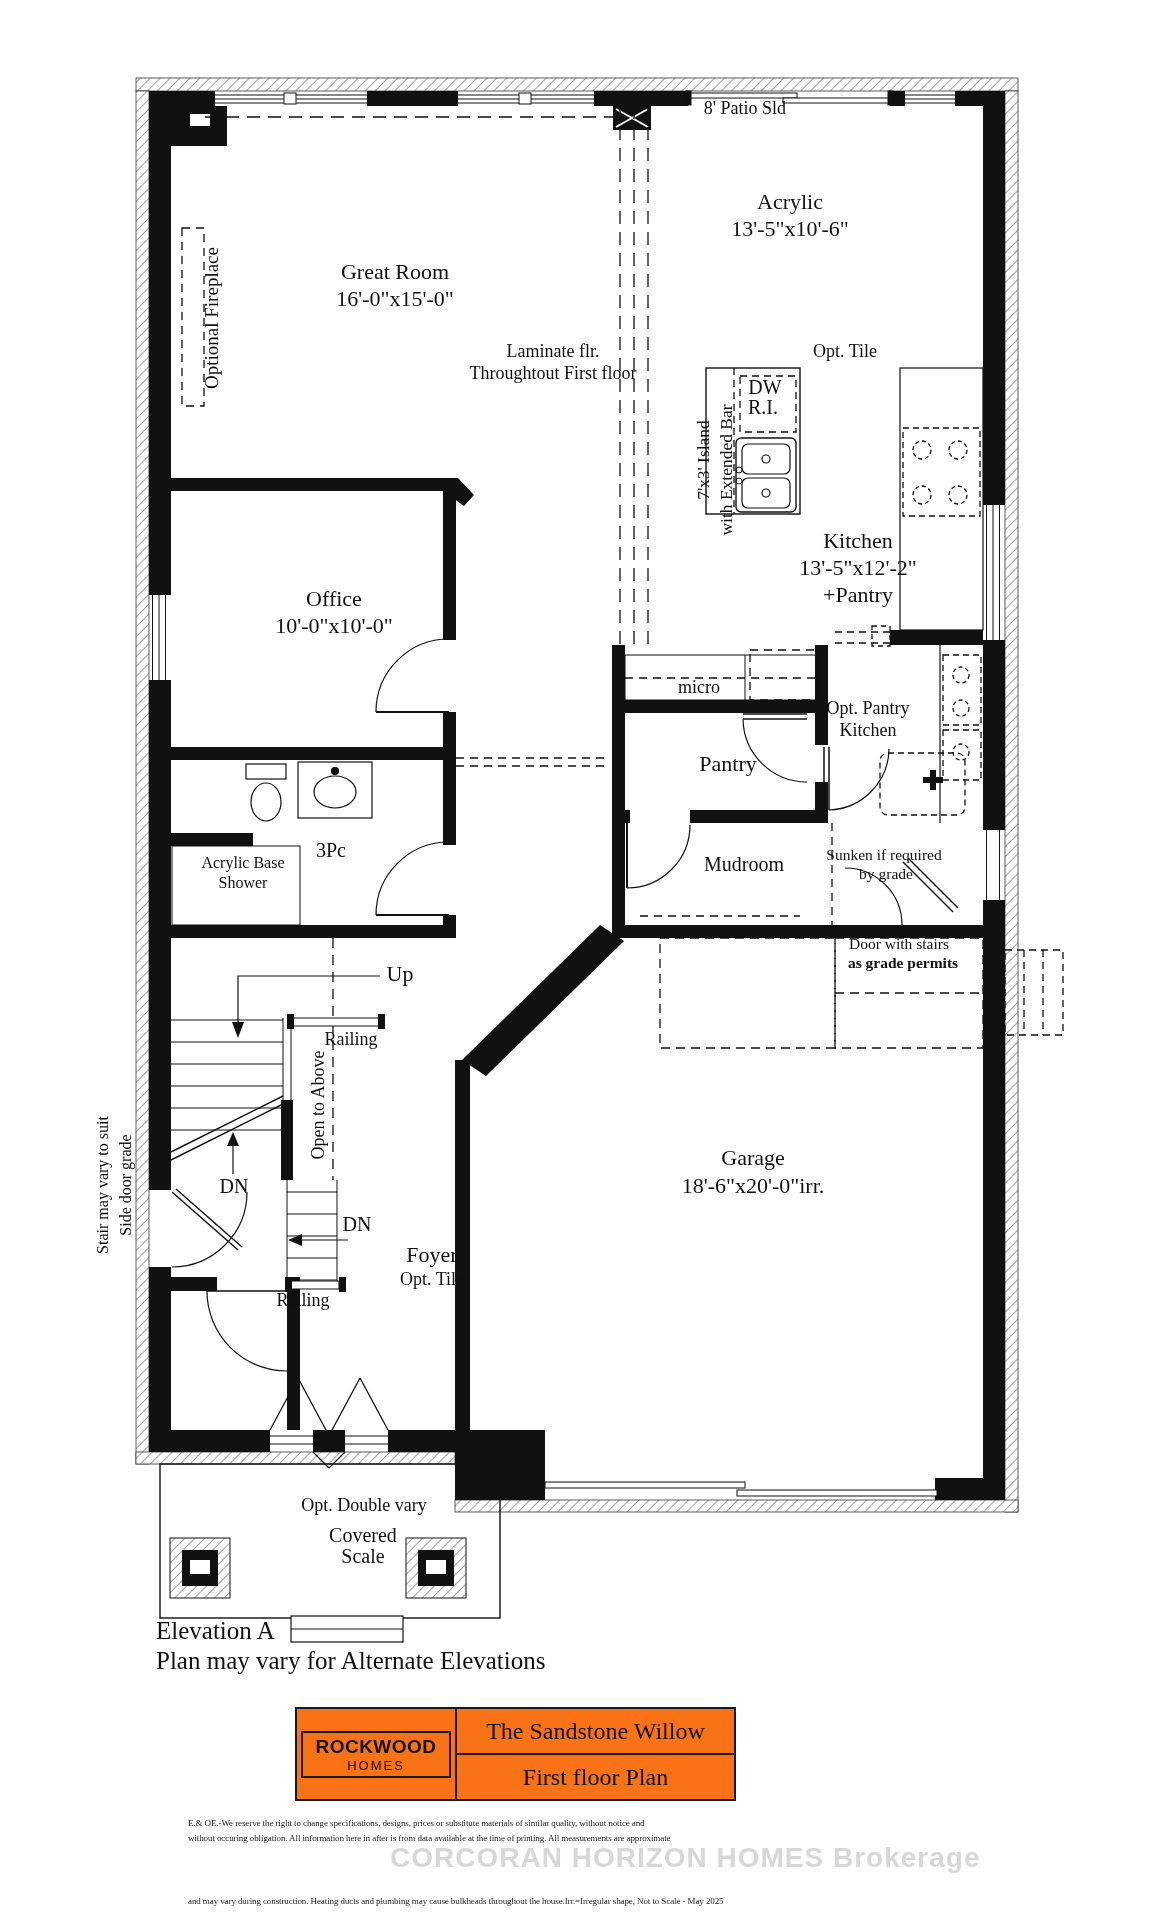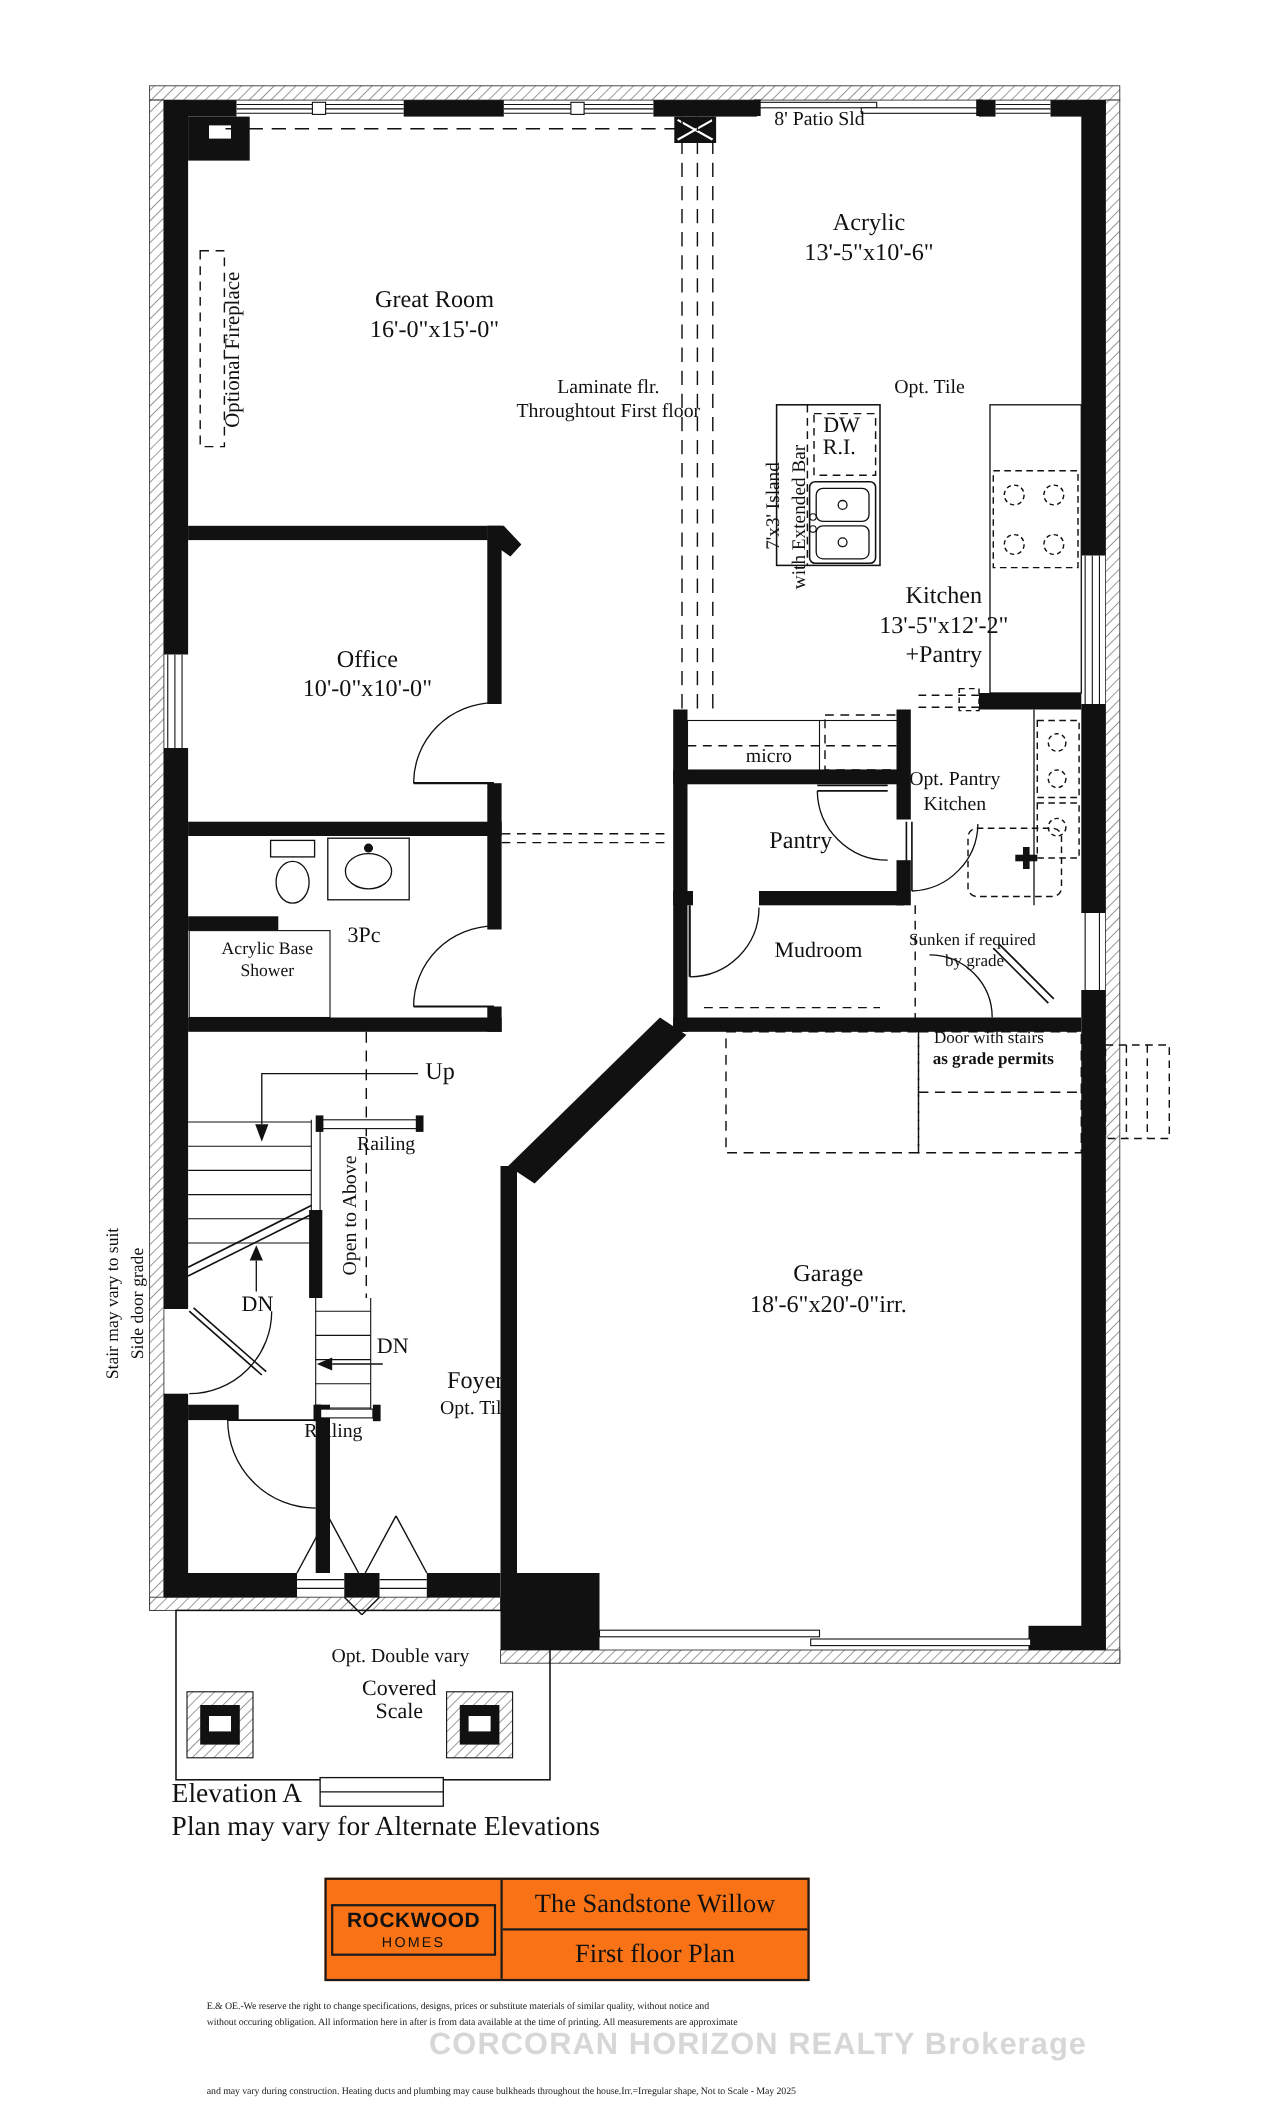--- a/index.html
+++ b/index.html
@@ -22,21 +22,21 @@
   #tb-right .row.top{border-bottom:2px solid #1a1a1a;}
   .fine{position:absolute;left:188px;font-size:9px;letter-spacing:-0.1px;color:#222;white-space:nowrap;}
   #watermark{position:absolute;left:390px;top:1842px;font-family:"Liberation Sans",sans-serif;
       font-weight:bold;font-size:28px;color:#bdbdbd;opacity:.6;letter-spacing:1px;white-space:nowrap;z-index:0;}
 </style>
 </head>
 <body>
 
 <div id="page">
 
-<div id="watermark">CORCORAN HORIZON REALTY Brokerage</div>
+<div id="watermark">CORCORAN HORIZON HOMES Brokerage</div>
 
 <svg width="1166" height="1920" viewBox="0 0 1166 1920">
   <defs>
     <pattern id="hatch" width="7" height="7" patternUnits="userSpaceOnUse" patternTransform="rotate(45)">
       <rect width="7" height="7" fill="#ffffff"></rect>
       <line x1="0" y1="0" x2="0" y2="7" stroke="#555" stroke-width="1.1"></line>
     </pattern>
   </defs>
 
   <g stroke="#333" stroke-width="0.8">

